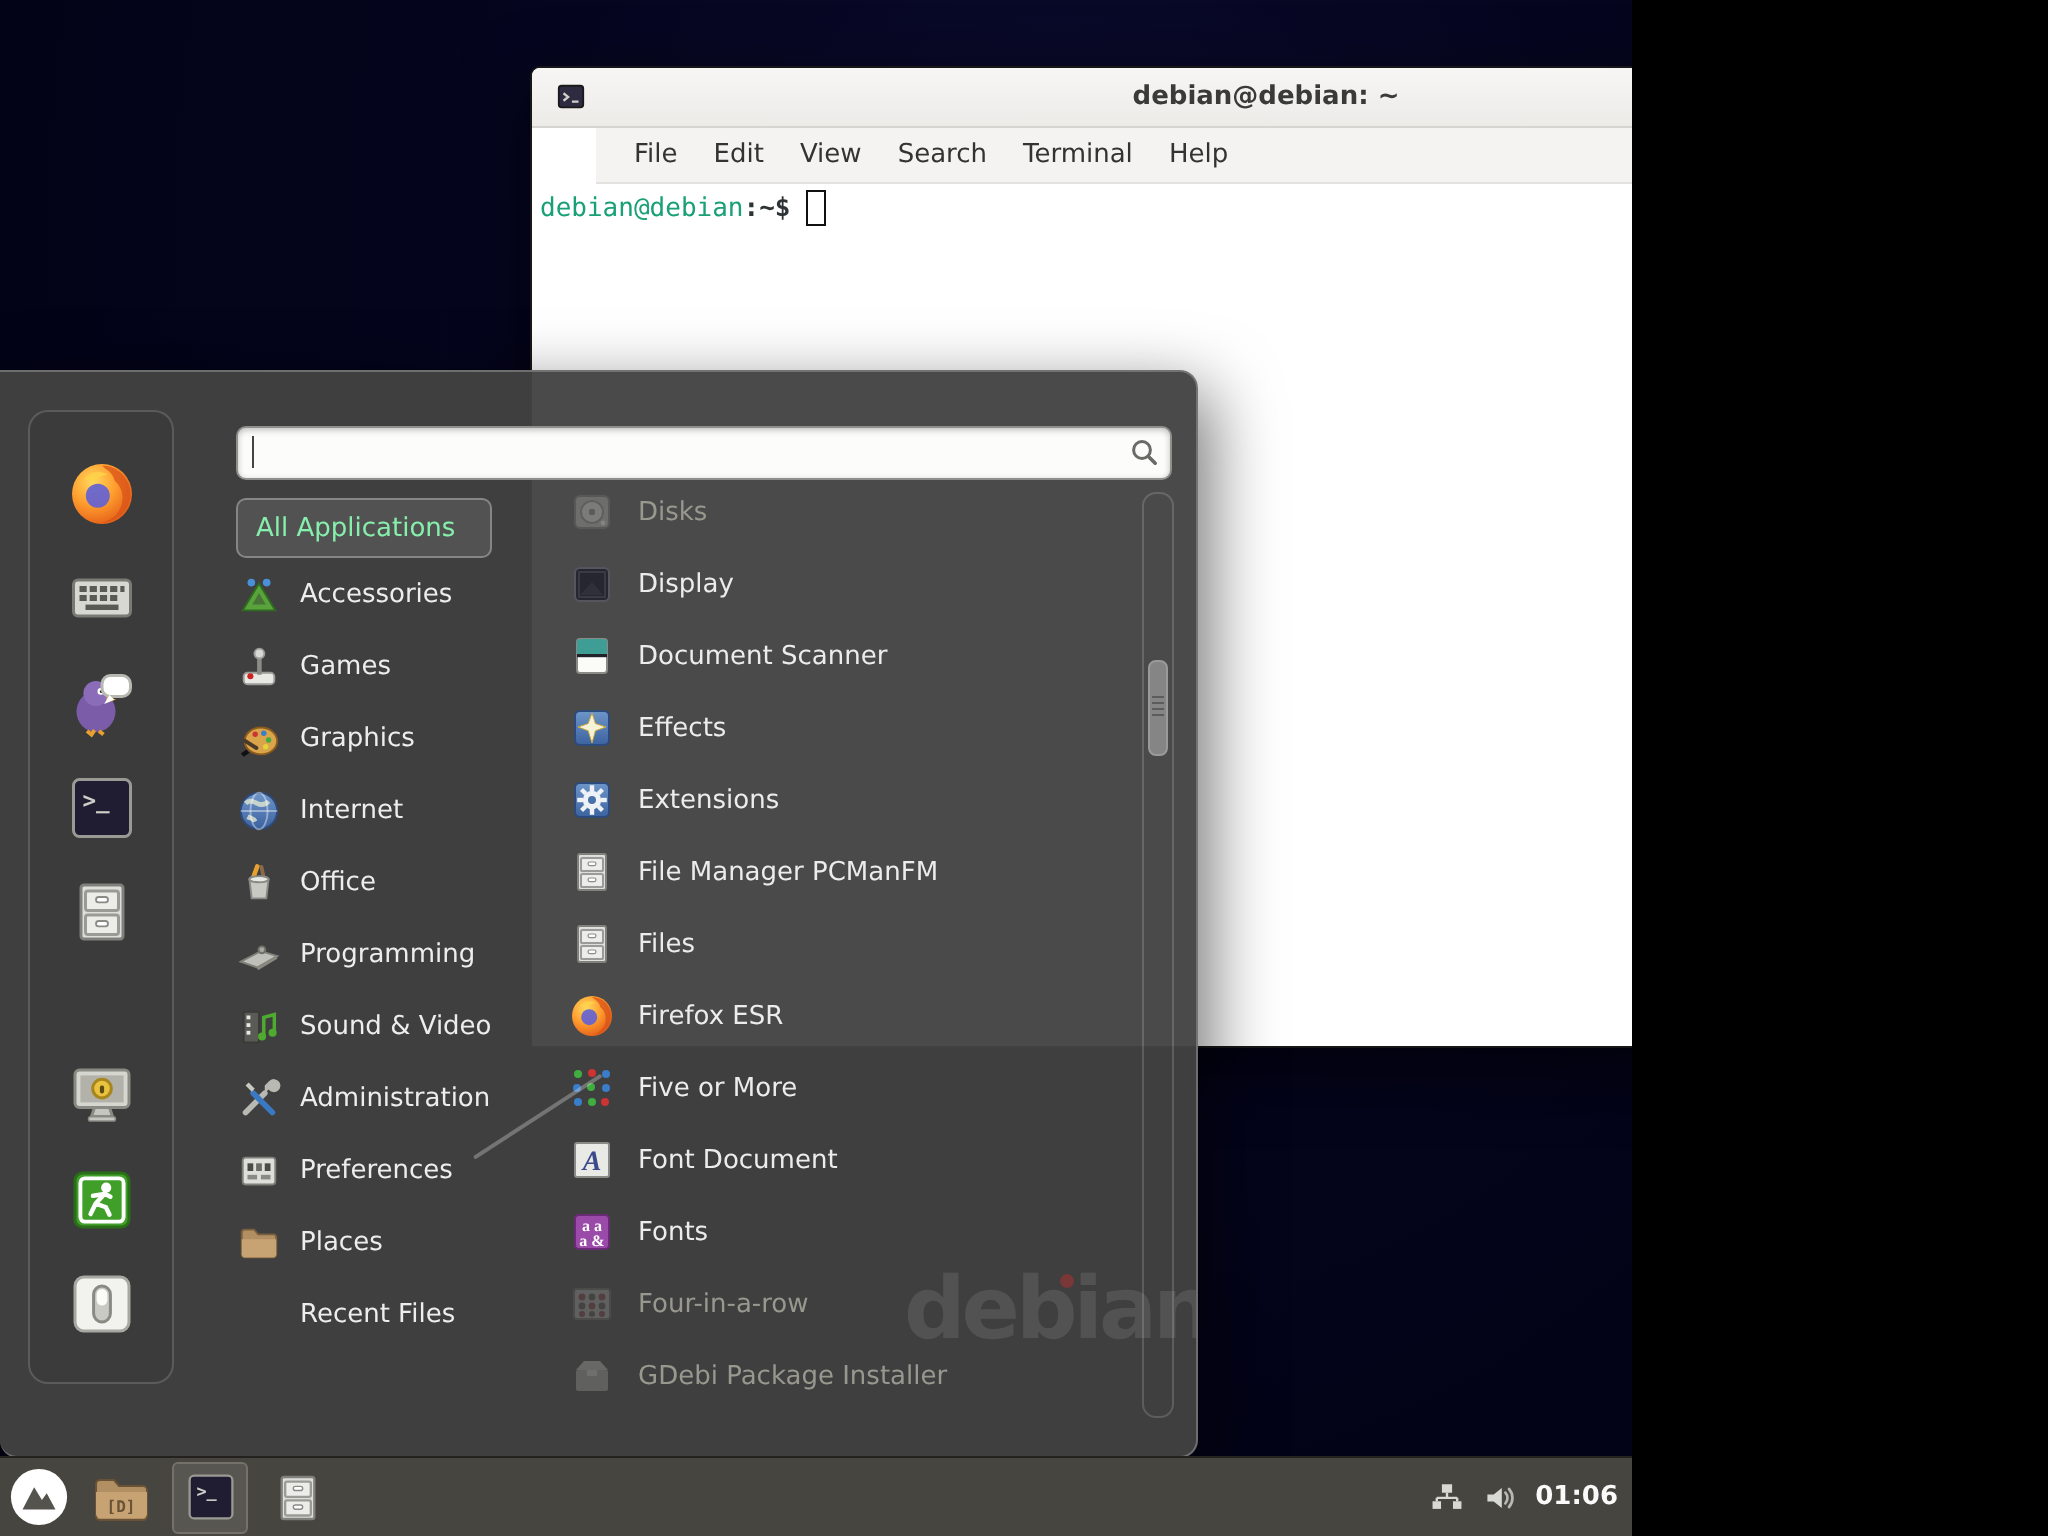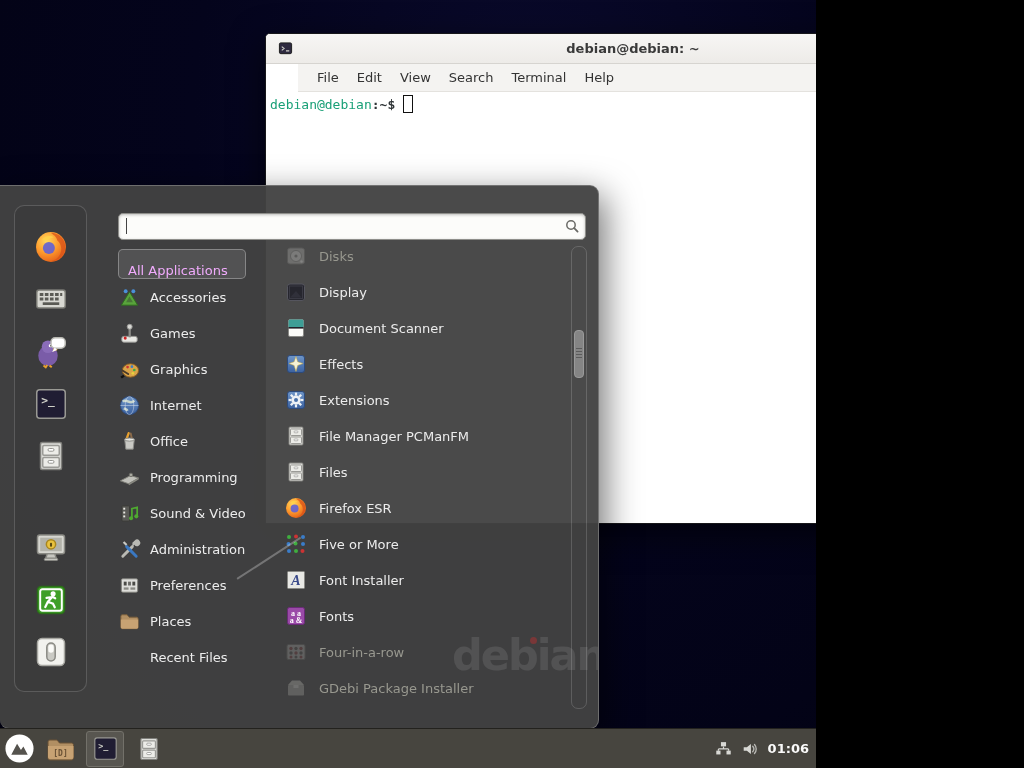--- a/index.html
+++ b/index.html
@@ -39,22 +39,22 @@
   .fav-rail{position:absolute;left:14px;top:19px;width:71px;height:485px;
     border:1px solid rgba(255,255,255,.16);border-radius:10px;background:rgba(0,0,0,.05);}
   .fav{position:absolute;left:50%;transform:translate(-50%,-50%);width:36px;height:36px;}
   .search-box{position:absolute;left:118px;top:27px;width:466px;height:25px;
     background:#fcfcfa;border:1px solid #8f8f8b;border-radius:5px;
     box-shadow:inset 0 1px 3px rgba(0,0,0,.25);}
   .search-caret{position:absolute;left:7px;top:4px;width:1px;height:16px;background:#444;}
   .search-mag{position:absolute;right:5px;top:4px;width:16px;height:16px;}
   .all-apps-btn{position:absolute;left:118px;top:63px;width:128px;height:30px;
     background:rgba(255,255,255,.10);border:1px solid rgba(255,255,255,.30);border-radius:5px;
-    display:flex;align-items:flex-end;padding-left:9px;box-sizing:border-box;
-    color:#f0abfc;font-size:13px;}
+    display:flex;align-items:center;padding-left:9px;box-sizing:border-box;
+    color:#86efac;font-size:13px;}
   .cats{position:absolute;left:118px;top:93px;width:150px;}
   .cat-row{height:36px;display:flex;align-items:center;gap:9px;color:#ededed;font-size:13px;}
   .cat-ic{width:23px;height:23px;flex:0 0 23px;}
   .apps{position:absolute;left:284px;top:52px;width:280px;}
   .app-row{height:36px;display:flex;align-items:center;gap:11px;color:#ececec;font-size:13px;}
   .app-ic{width:24px;height:24px;flex:0 0 24px;}
   .app-row.disabled{color:#98988f;}
   .app-row.disabled .app-ic{opacity:.45;filter:grayscale(60%);}
   .menu-scroll-track{position:absolute;left:571px;top:60px;width:14px;height:461px;
     border:1px solid rgba(255,255,255,.16);border-radius:7px;}
@@ -464,21 +464,21 @@
           </span>
         <span>Five or More</span>
       </div>
       <div class="app-row">
         <span class="app-ic">
             <svg viewBox="0 0 24 24">
               <rect x="3.5" y="3.5" width="17" height="17" rx="1" fill="#e9e9e5" stroke="#8a8a86"></rect>
               <text x="12" y="17" text-anchor="middle" font-family="Liberation Serif, serif" font-size="14" font-style="italic" font-weight="bold" fill="#3a4a8a">A</text>
             </svg>
           </span>
-        <span>Font Installer</span>
+        <span>Font Document</span>
       </div>
       <div class="app-row">
         <span class="app-ic">
             <svg viewBox="0 0 24 24">
               <rect x="3.5" y="3.5" width="17" height="17" rx="2" fill="#9a4aa8" stroke="#6a2a78"></rect>
               <text x="12" y="11.5" text-anchor="middle" font-family="Liberation Serif, serif" font-size="8" font-weight="bold" fill="#fff">a a</text>
               <text x="12" y="19" text-anchor="middle" font-family="Liberation Serif, serif" font-size="8" font-weight="bold" fill="#fff">a &amp;</text>
             </svg>
           </span>
         <span>Fonts</span>

